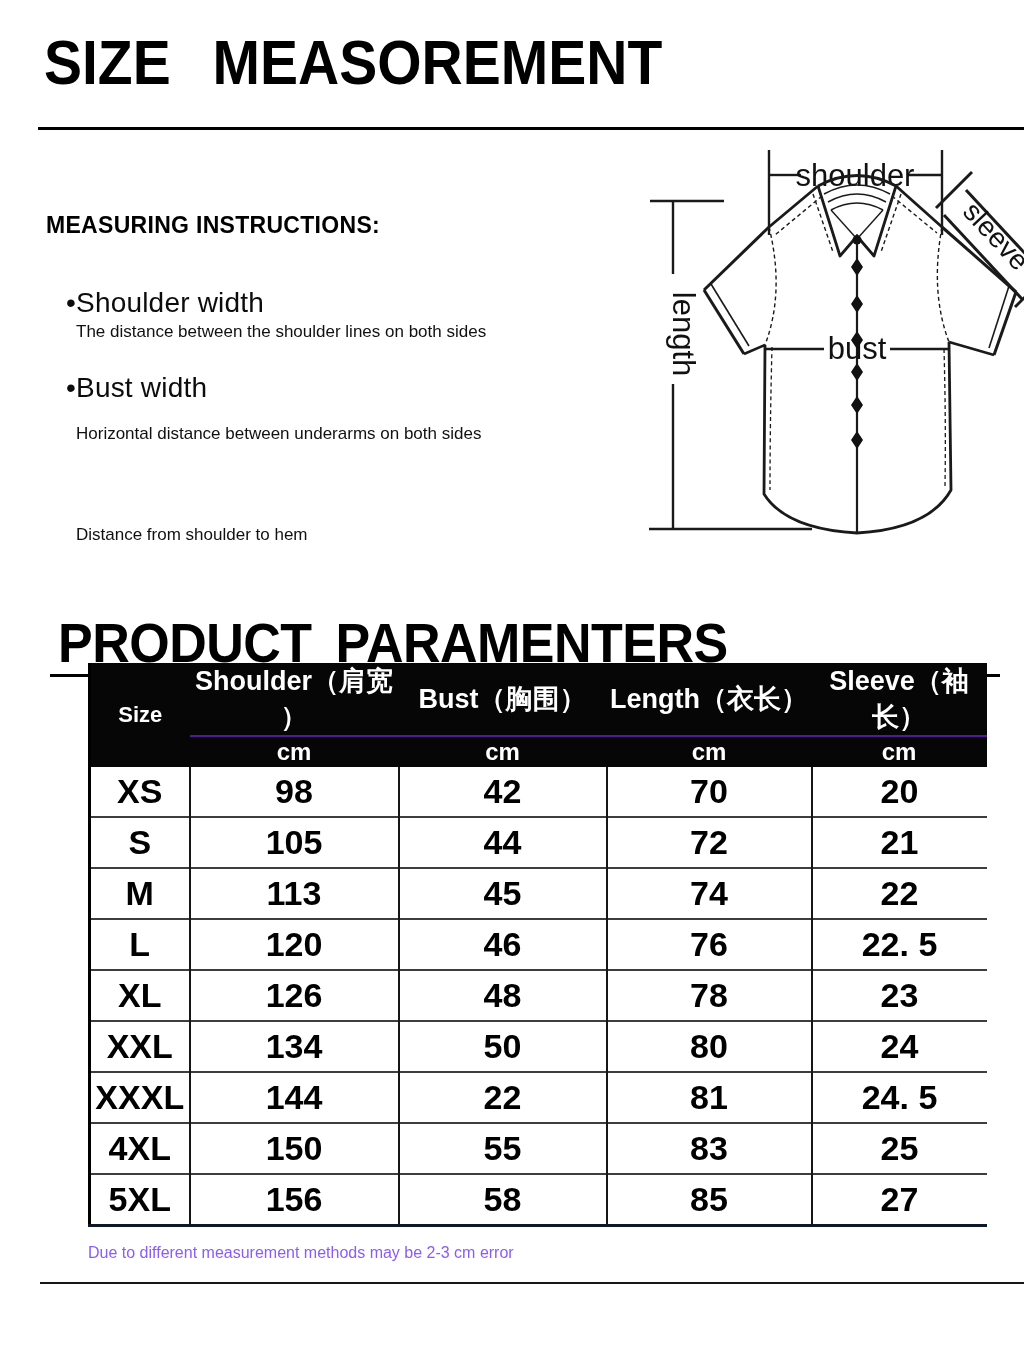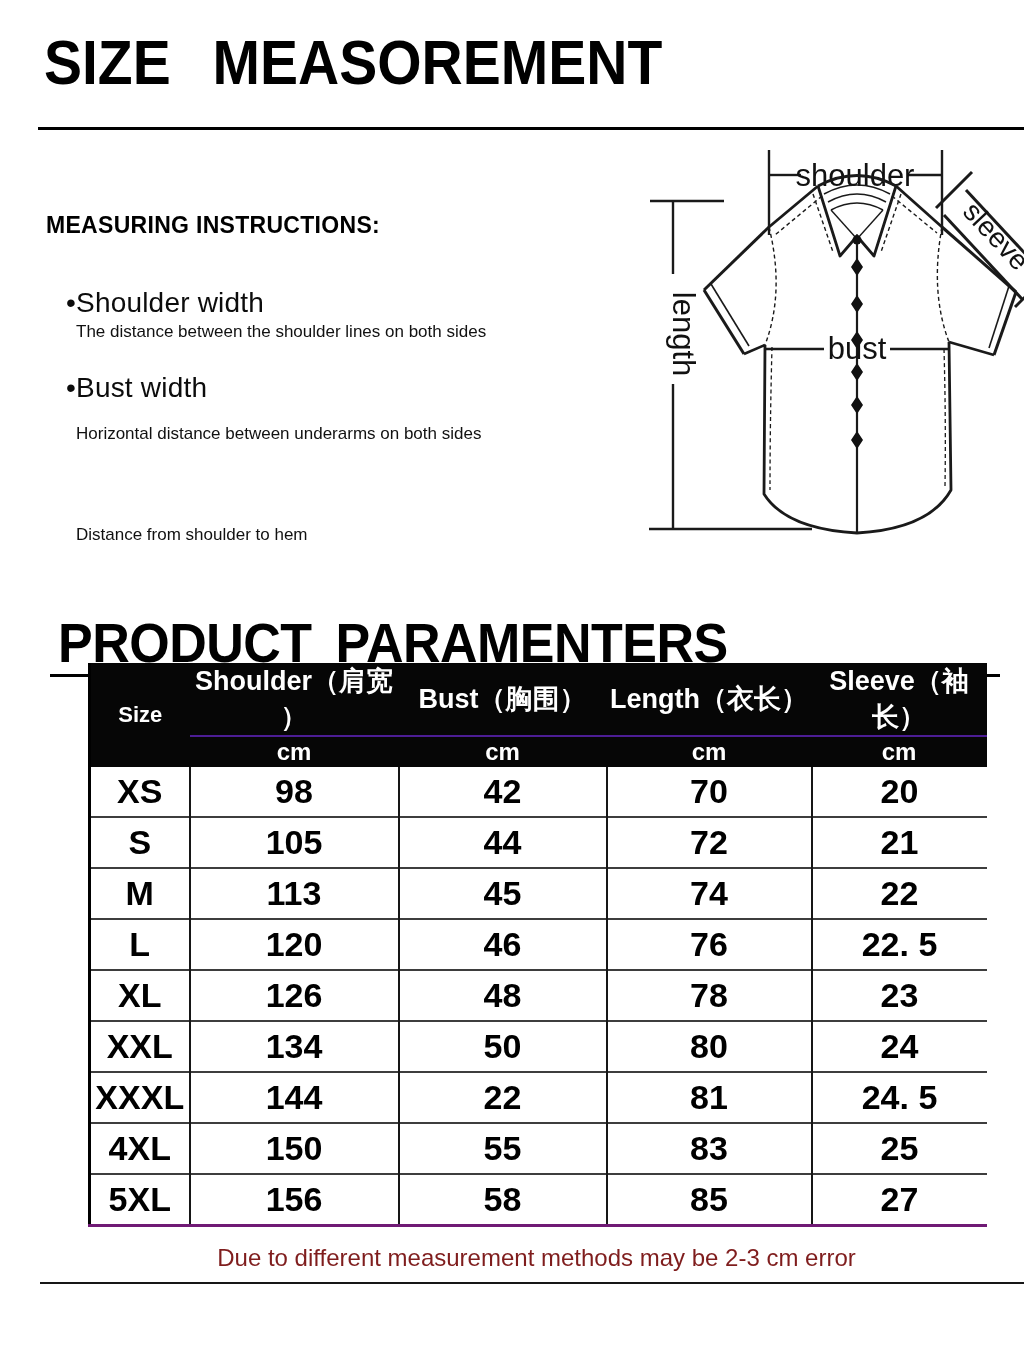--- a/index.html
+++ b/index.html
@@ -28,23 +28,23 @@
   table.size-table{left:58px;top:663px;width:897px;border-collapse:collapse;table-layout:fixed;
                    position:absolute;border-left:3px solid #000;}
   .size-table thead th{background:#060606;color:#fff;font-weight:700;padding:0;}
   .size-table .col-label{height:41px;font-size:27px;border-bottom:2px solid #4c1d95;}
   .size-table .unit-cell{height:30px;font-size:24px;}
   .size-table .size-head{font-size:22px;}
   .size-table tbody td{height:49px;text-align:center;vertical-align:middle;
                        font-size:34px;font-weight:700;border-top:2px solid #3d3d3d;padding:0;}
   .size-table tbody tr:first-child td{border-top:none;}
   .size-table tbody td.vline{border-left:2px solid #161616;}
-  .size-table tbody tr:last-child td{border-bottom:3px solid #701a75;}
-
-  .foot-note{left:58px;top:1244px;width:897px;text-align:center;font-size:24px;color:#7f1d1d;}
+  .size-table tbody tr:last-child td{border-bottom:3px solid #0f172a;}
+
+  .foot-note{left:58px;top:1244px;width:897px;text-align:left;font-size:16px;color:#8b5cf6;}
   .rule-bottom{left:10px;top:1282px;width:1002px;height:2px;background:#161616;}
 </style>
 </head>
 <body>
 
 <div class="canvas">
 
   <div class="abs main-title">SIZE MEASOREMENT</div>
   <div class="abs rule-top"></div>
 

